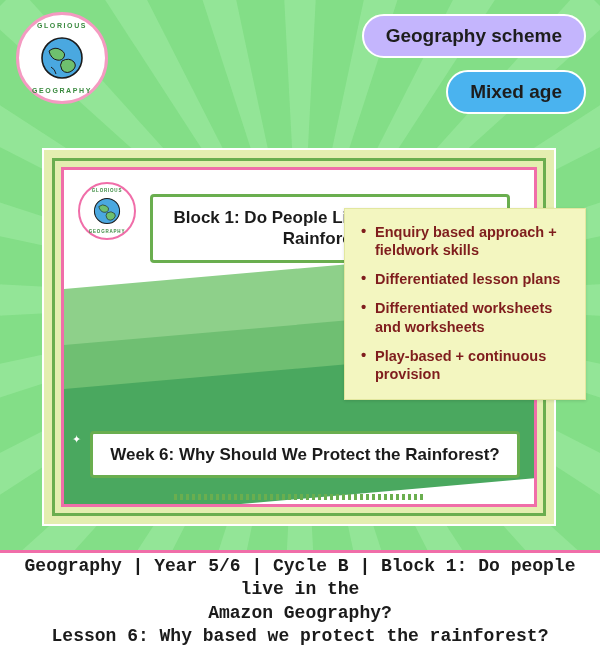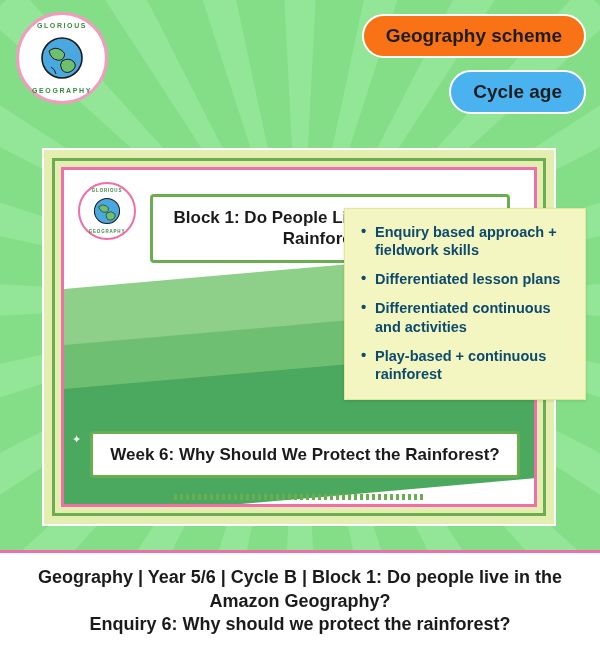--- a/index.html
+++ b/index.html
@@ -59,21 +59,21 @@
     color: #1d1d1d;
     font-weight: bold;
     display: flex; align-items: center; justify-content: center;
     padding: 0 22px;
     font-size: 19px;
     white-space: nowrap;
   }
   .pill-scheme {
     right: 14px; top: 14px;
     height: 44px;
-    background: #f97316;
+    background: #c4b5fd;
     border: 2px solid #ffffff;
   }
   .pill-age {
     right: 14px; top: 70px;
     height: 44px;
     background: #4ab3ef;
     border: 2px solid #ffffff;
   }
 
   
@@ -189,21 +189,21 @@
     padding: 14px 16px 16px 16px;
     box-shadow: 0 1px 3px rgba(0,0,0,.12);
   }
   .features ul { margin: 0; padding: 0; list-style: none; }
   .features li {
     position: relative;
     padding-left: 14px;
     margin-bottom: 11px;
     font-size: 14.5px;
     font-weight: bold;
-    color: #0c4a6e;
+    color: #7f1d1d;
     line-height: 1.25;
   }
   .features li:last-child { margin-bottom: 0; }
   .features li::before {
     content: "•";
     position: absolute;
     left: 0; top: -1px;
     font-size: 15px;
   }
 
@@ -211,20 +211,21 @@
   .caption {
     position: absolute;
     left: 0; bottom: 0;
     width: 600px; height: 100px;
     background: #ffffff;
     border-top: 3px solid #f06ea9;
     display: flex; flex-direction: column;
     align-items: center; justify-content: center;
     text-align: center;
     padding: 6px 10px;
+    font-family: Liberation Mono, monospace;
   }
   .caption-line {
     font-size: 18px;
     font-weight: bold;
     color: #1b1b1b;
     line-height: 1.3;
   }
 </style>
 </head>
 <body>
@@ -320,21 +321,21 @@
         <path d="M16 36 q4 2 5 7" fill="none" stroke="#1b1b1b" stroke-width="1"></path>
       </svg>
       <span class="logo-text-bot">GEOGRAPHY</span>
     </div>
   </div>
 
   <div class="pill pill-scheme">
     <span>Geography scheme</span>
   </div>
   <div class="pill pill-age">
-    <span>Cycle age</span>
+    <span>Mixed age</span>
   </div>
 
   <div class="slide-outer">
     <div class="slide-mid">
       <div class="slide-pink">
         <div class="slide-art">
           <div class="band band1"></div>
           <div class="band band2"></div>
           <div class="band band3"></div>
         </div>
@@ -360,24 +361,24 @@
         <span class="star">✦</span>
         <div class="dashes"></div>
       </div>
     </div>
   </div>
 
   <div class="features">
     <ul>
       <li>Enquiry based approach + fieldwork skills</li>
       <li>Differentiated lesson plans</li>
-      <li>Differentiated continuous and activities</li>
-      <li>Play-based + continuous rainforest</li>
+      <li>Differentiated worksheets and worksheets</li>
+      <li>Play-based + continuous provision</li>
     </ul>
   </div>
 
   <div class="caption">
     <div class="caption-line">Geography | Year 5/6 | Cycle B | Block 1: Do people live in the</div>
     <div class="caption-line">Amazon Geography?</div>
-    <div class="caption-line">Enquiry 6: Why should we protect the rainforest?</div>
+    <div class="caption-line">Lesson 6: Why based we protect the rainforest?</div>
   </div>
 
 </div>
 
 </body></html>

